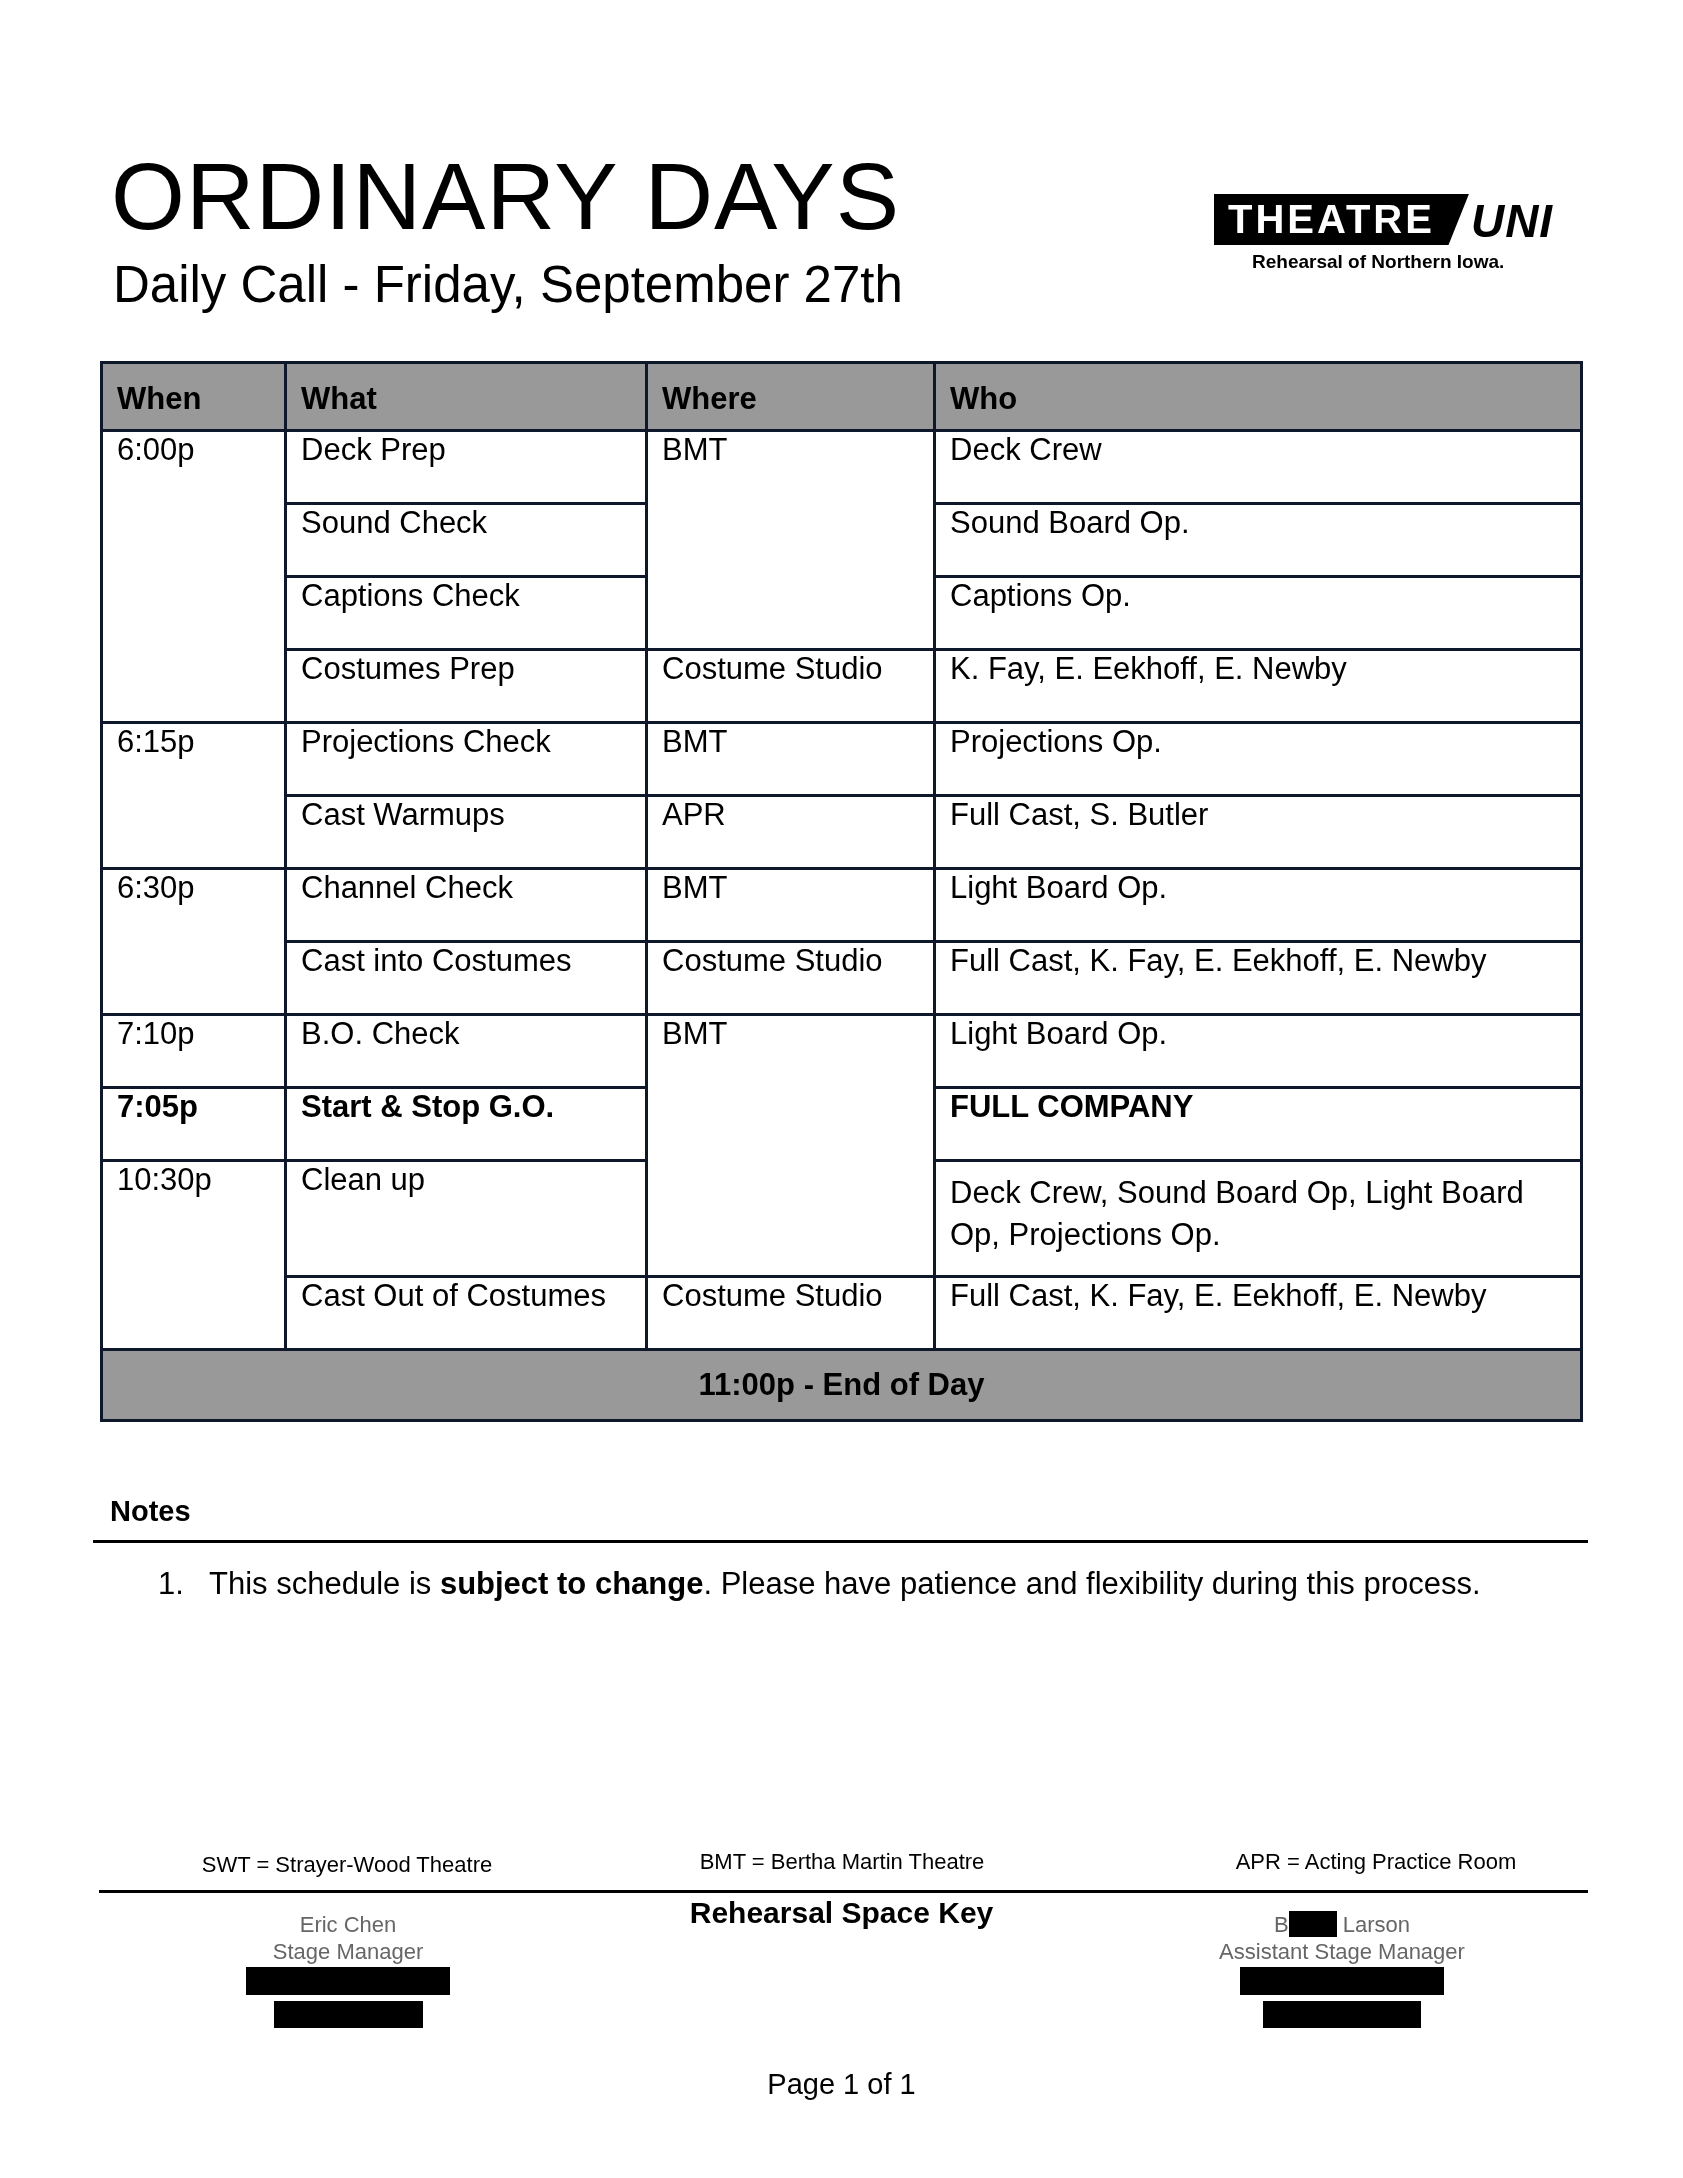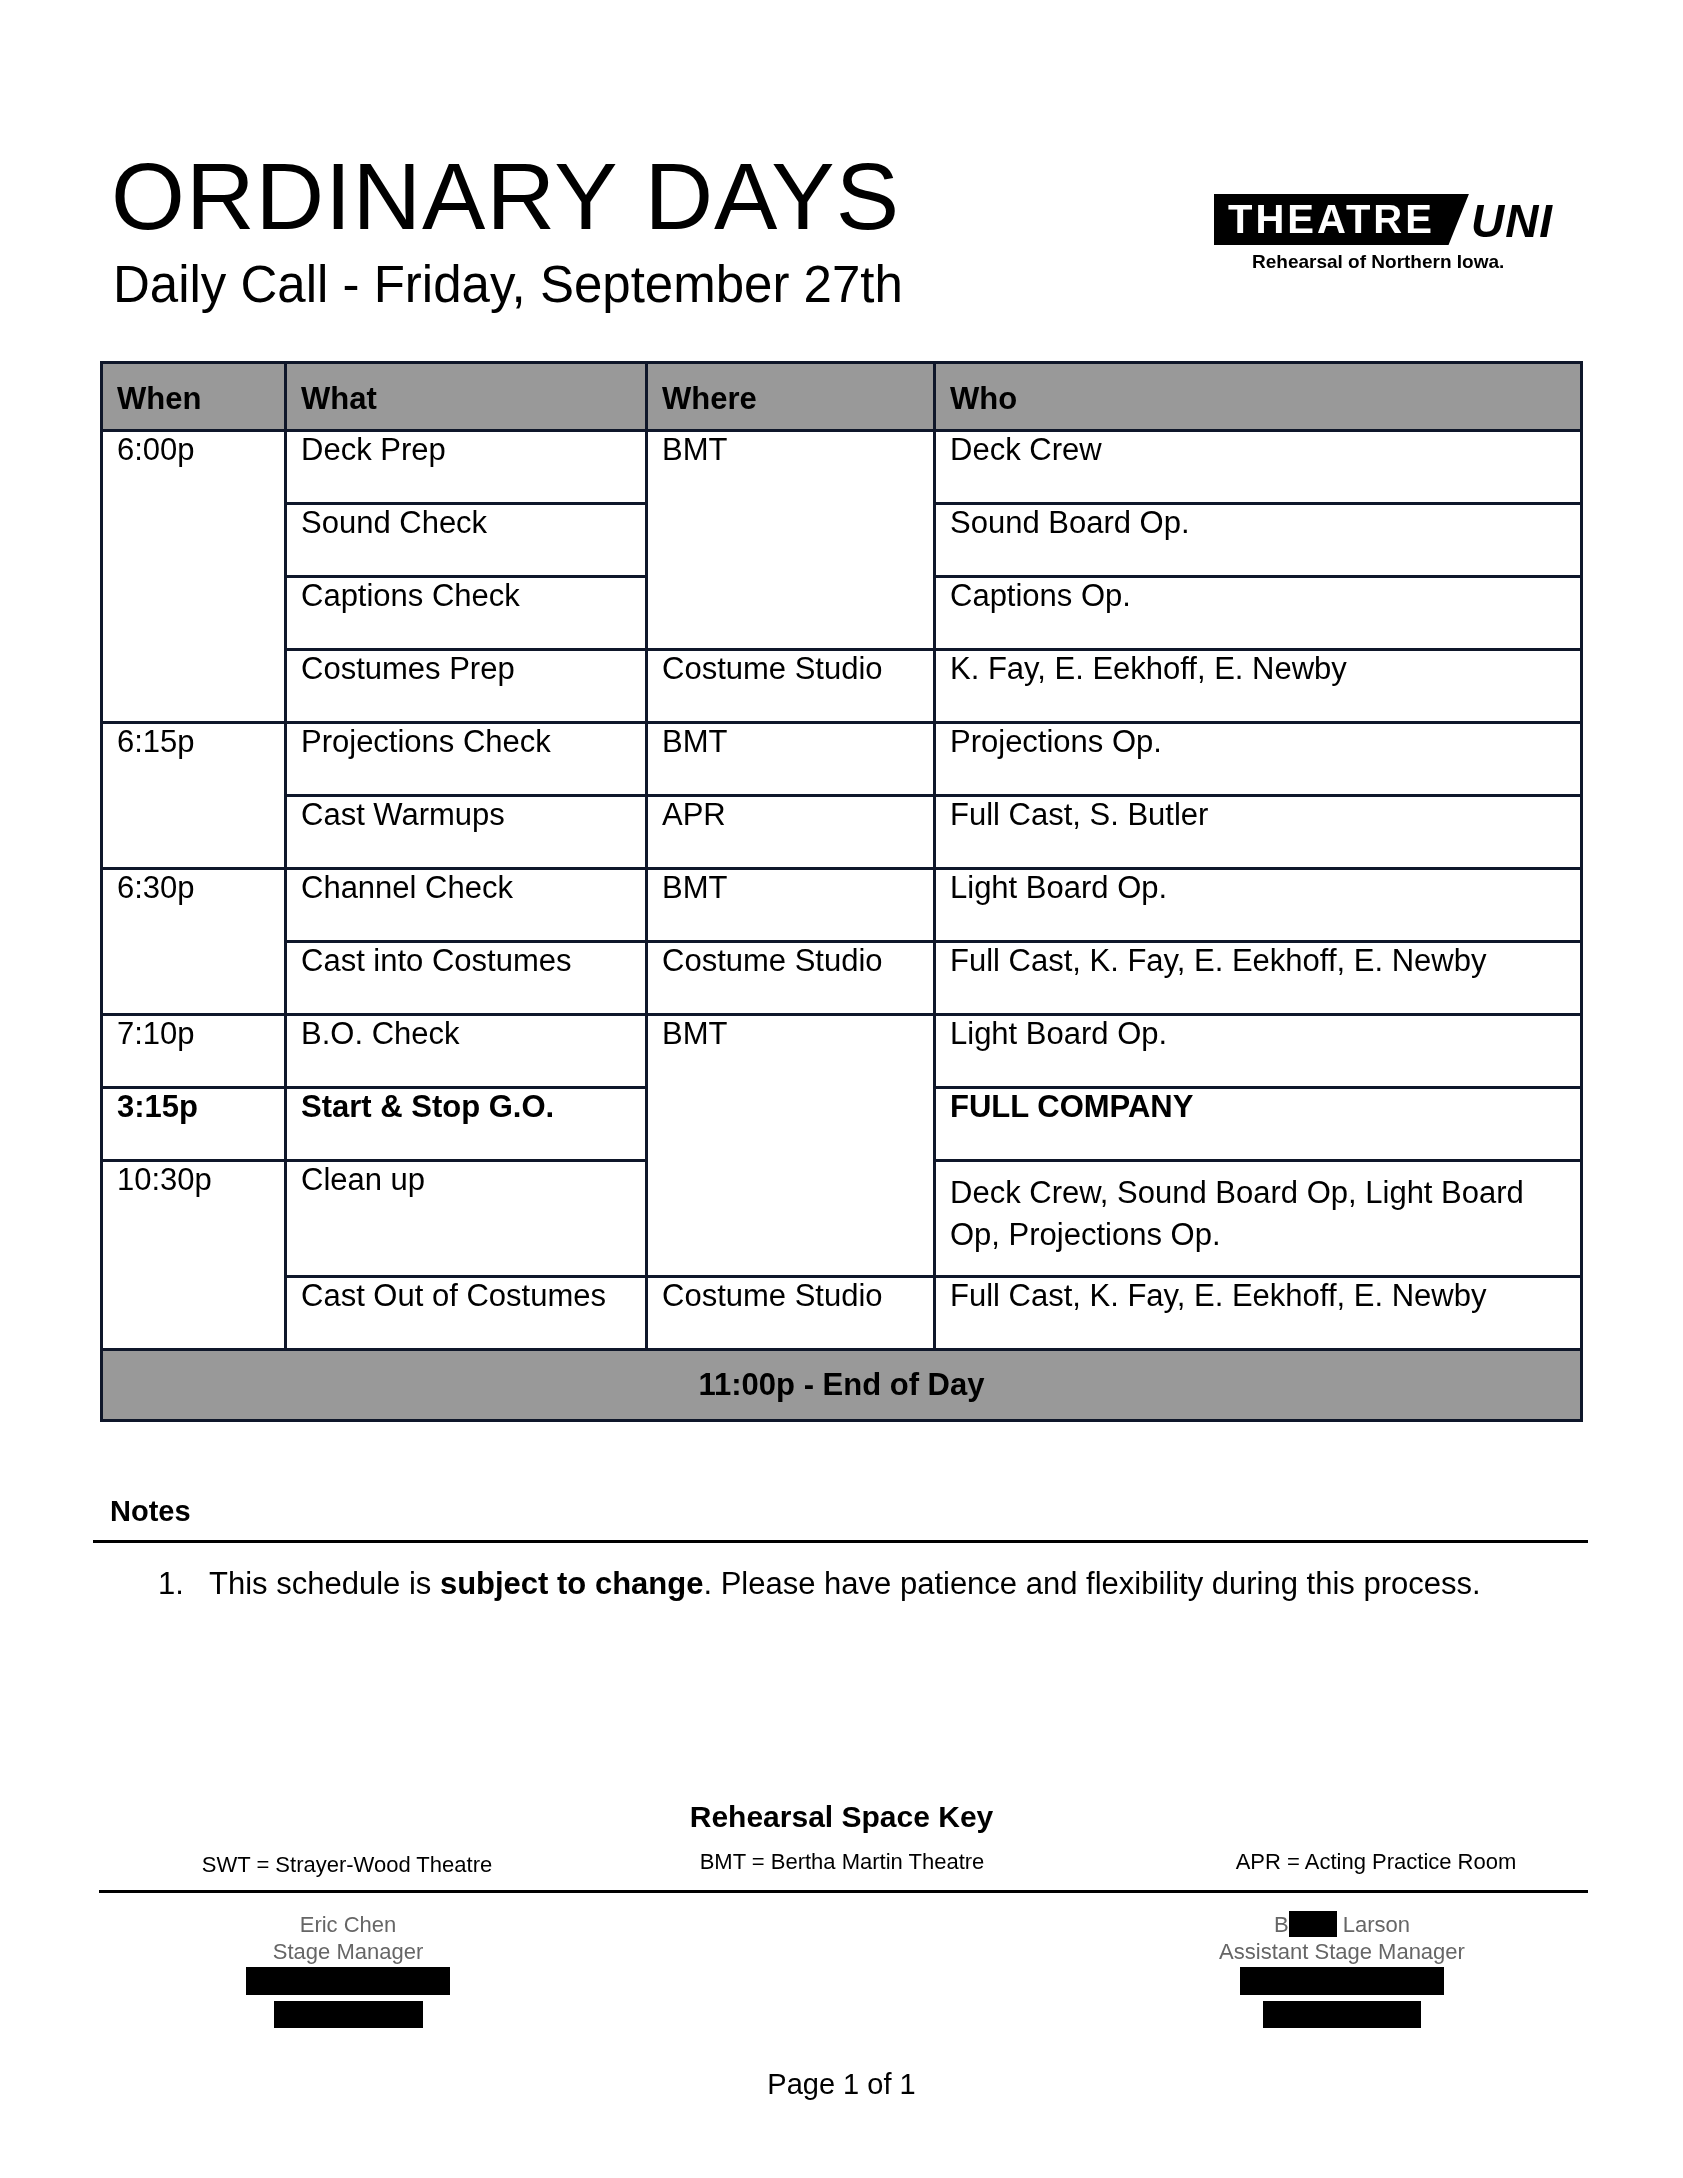--- a/index.html
+++ b/index.html
@@ -22,21 +22,21 @@
   table.sched td.bold { font-weight: bold; }
   table.sched tr.tall td { height: 116px; }
   table.sched td.who-tall { line-height: 42px; padding-top: 10px; }
   table.sched td.end { background: #999; text-align: center; font-weight: bold; vertical-align: middle; padding-top: 0; height: 71px; }
 
   .notes-h { left: 110px; top: 1495px; font-size: 29px; font-weight: bold; }
   .notes-rule { left: 93px; top: 1540px; width: 1495px; height: 3px; background: #000; }
   .note-item { left: 158px; top: 1562px; width: 1327px; font-size: 31px; line-height: 43px; display: flex; }
   .note-num { width: 51px; flex: none; }
 
-  .key-h { left: 0; width: 1683px; top: 1800px; text-align: center; font-size: 30px; font-weight: bold; }
+  .key-h { left: 0; width: 1683px; top: 1896px; text-align: center; font-size: 30px; font-weight: bold; }
   .key-item { top: 1849px; font-size: 22px; text-align: center; width: 416px; }
   .key-rule { left: 99px; top: 1890px; width: 1489px; height: 3px; background: #000; }
 
   .sig { top: 1911px; width: 416px; text-align: center; font-size: 22px; color: #666; line-height: 27px; }
   .redact { background: #000; display: inline-block; }
   .redact-inline { background: #000; display: inline-block; width: 48px; height: 26px; vertical-align: -5px; }
 
   .page-num { left: 0; width: 1683px; top: 2043px; text-align: center; font-size: 29px; margin-top: 25px; }
 </style>
 </head>
@@ -108,21 +108,21 @@
     <td>Costume Studio</td>
     <td>Full Cast, K. Fay, E. Eekhoff, E. Newby</td>
   </tr>
   <tr>
     <td>7:10p</td>
     <td>B.O. Check</td>
     <td rowspan="3">BMT</td>
     <td>Light Board Op.</td>
   </tr>
   <tr>
-    <td class="bold">3:15p</td>
+    <td class="bold">7:05p</td>
     <td class="bold">Start &amp; Stop G.O.</td>
     <td class="bold">FULL COMPANY</td>
   </tr>
   <tr class="tall">
     <td rowspan="2">10:30p</td>
     <td>Clean up</td>
     <td class="who-tall">Deck Crew, Sound Board Op, Light Board Op, Projections Op.</td>
   </tr>
   <tr>
     <td>Cast Out of Costumes</td>

